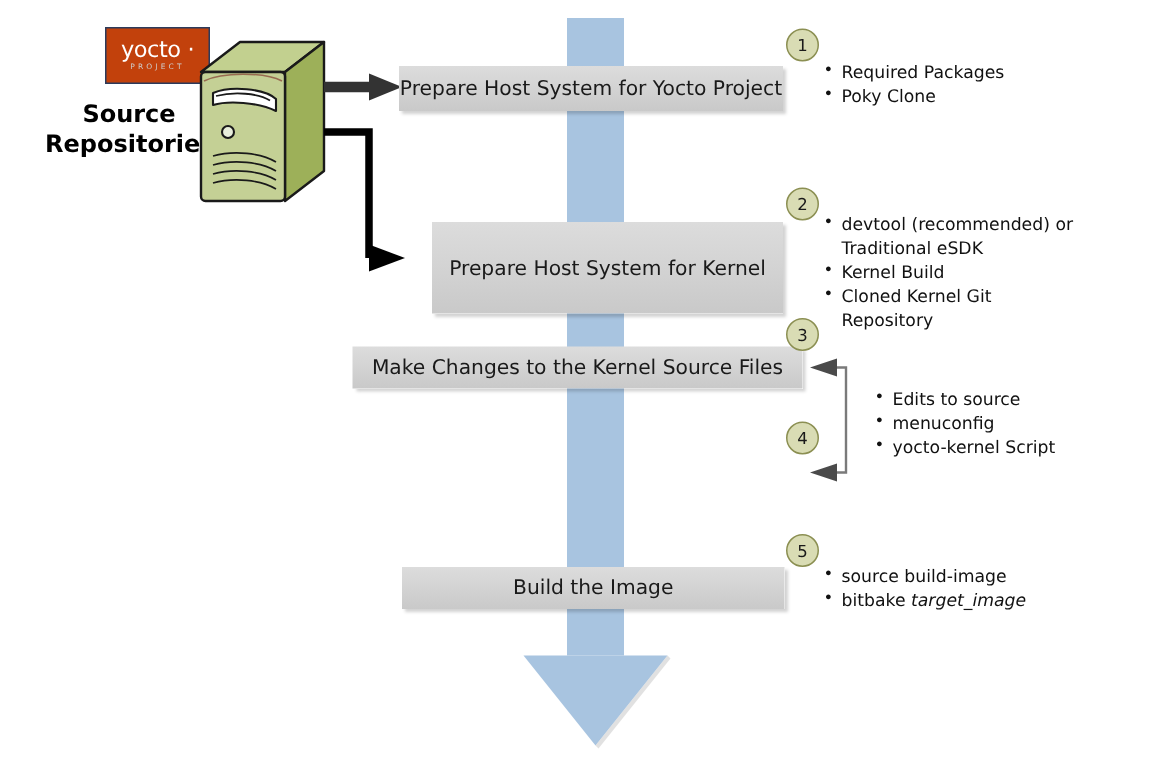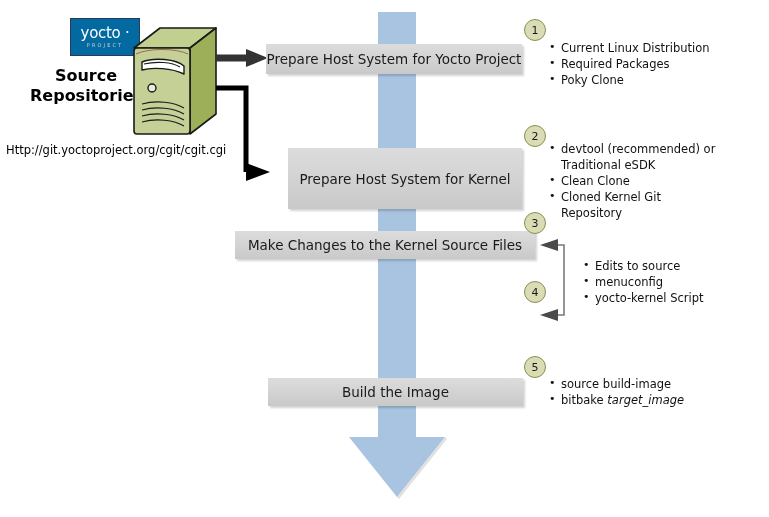--- a/index.html
+++ b/index.html
@@ -10,21 +10,21 @@
     overflow:hidden;
   }
   #stage{position:relative;width:769px;height:517px;}
 
   
   .flow-arrow{position:absolute;left:330px;top:10px;width:132px;height:92px;}
 
   
   .logo{
     position:absolute;left:70px;top:18px;width:70px;height:38px;
-    background:#0369a1;border:1px solid #2b3a5b;
+    background:#c2410c;border:1px solid #2b3a5b;
     box-sizing:border-box;
     display:flex;flex-direction:column;align-items:center;justify-content:center;
     line-height:1;
   }
   .logo .lg-main{
     color:#ffffff;font-size:15px;letter-spacing:-0.3px;font-weight:400;
     font-family:"DejaVu Sans","Liberation Sans",sans-serif;
   }
   .logo .lg-sub{
     color:#cfcfcf;font-size:5px;letter-spacing:2.1px;margin-top:2px;
@@ -98,21 +98,20 @@
 
   <div class="logo">
     <span class="lg-main">yocto ·</span>
     <span class="lg-sub">PROJECT</span>
   </div>
 
   <div class="src-label">
     <div>Source</div>
     <div>Repositories</div>
   </div>
-  <div class="src-url">Http://git.yoctoproject.org/cgit/cgit.cgi</div>
 
   <svg class="server" viewBox="0 0 86 112" xmlns="http://www.w3.org/2000/svg">
 
     <polygon points="2,22 28,2 84,2 58,22" fill="#c2d08f" stroke="#1a1a1a" stroke-width="1.6" stroke-linejoin="round"></polygon>
 
     <polygon points="58,22 84,2 84,88 58,108" fill="#9db059" stroke="#1a1a1a" stroke-width="1.6" stroke-linejoin="round"></polygon>
 
     <rect x="2" y="22" width="56" height="86" rx="3" fill="#c4d095" stroke="#1a1a1a" stroke-width="1.6"></rect>
 
     <path d="M4,28 C16,22 44,22 56,28" fill="none" stroke="#8a4a3a" stroke-width="1" opacity="0.75"></path>
@@ -171,30 +170,29 @@
   </div>
   <div class="circle" style="left:524px;top:281px;">
     <span>4</span>
   </div>
   <div class="circle" style="left:524px;top:356px;">
     <span>5</span>
   </div>
 
   <div class="blist" style="left:549px;top:40px;width:205px;">
     <ul>
-      <li>Current Linux Distribution</li>
       <li>Required Packages</li>
       <li>Poky Clone</li>
     </ul>
   </div>
 
   <div class="blist" style="left:549px;top:141px;width:172px;">
     <ul>
       <li>devtool (recommended) or Traditional eSDK</li>
-      <li>Clean Clone</li>
+      <li>Kernel Build</li>
       <li>Cloned Kernel Git Repository</li>
     </ul>
   </div>
 
   <div class="blist" style="left:583px;top:258px;width:180px;">
     <ul>
       <li>Edits to source</li>
       <li>menuconfig</li>
       <li>yocto-kernel Script</li>
     </ul>

